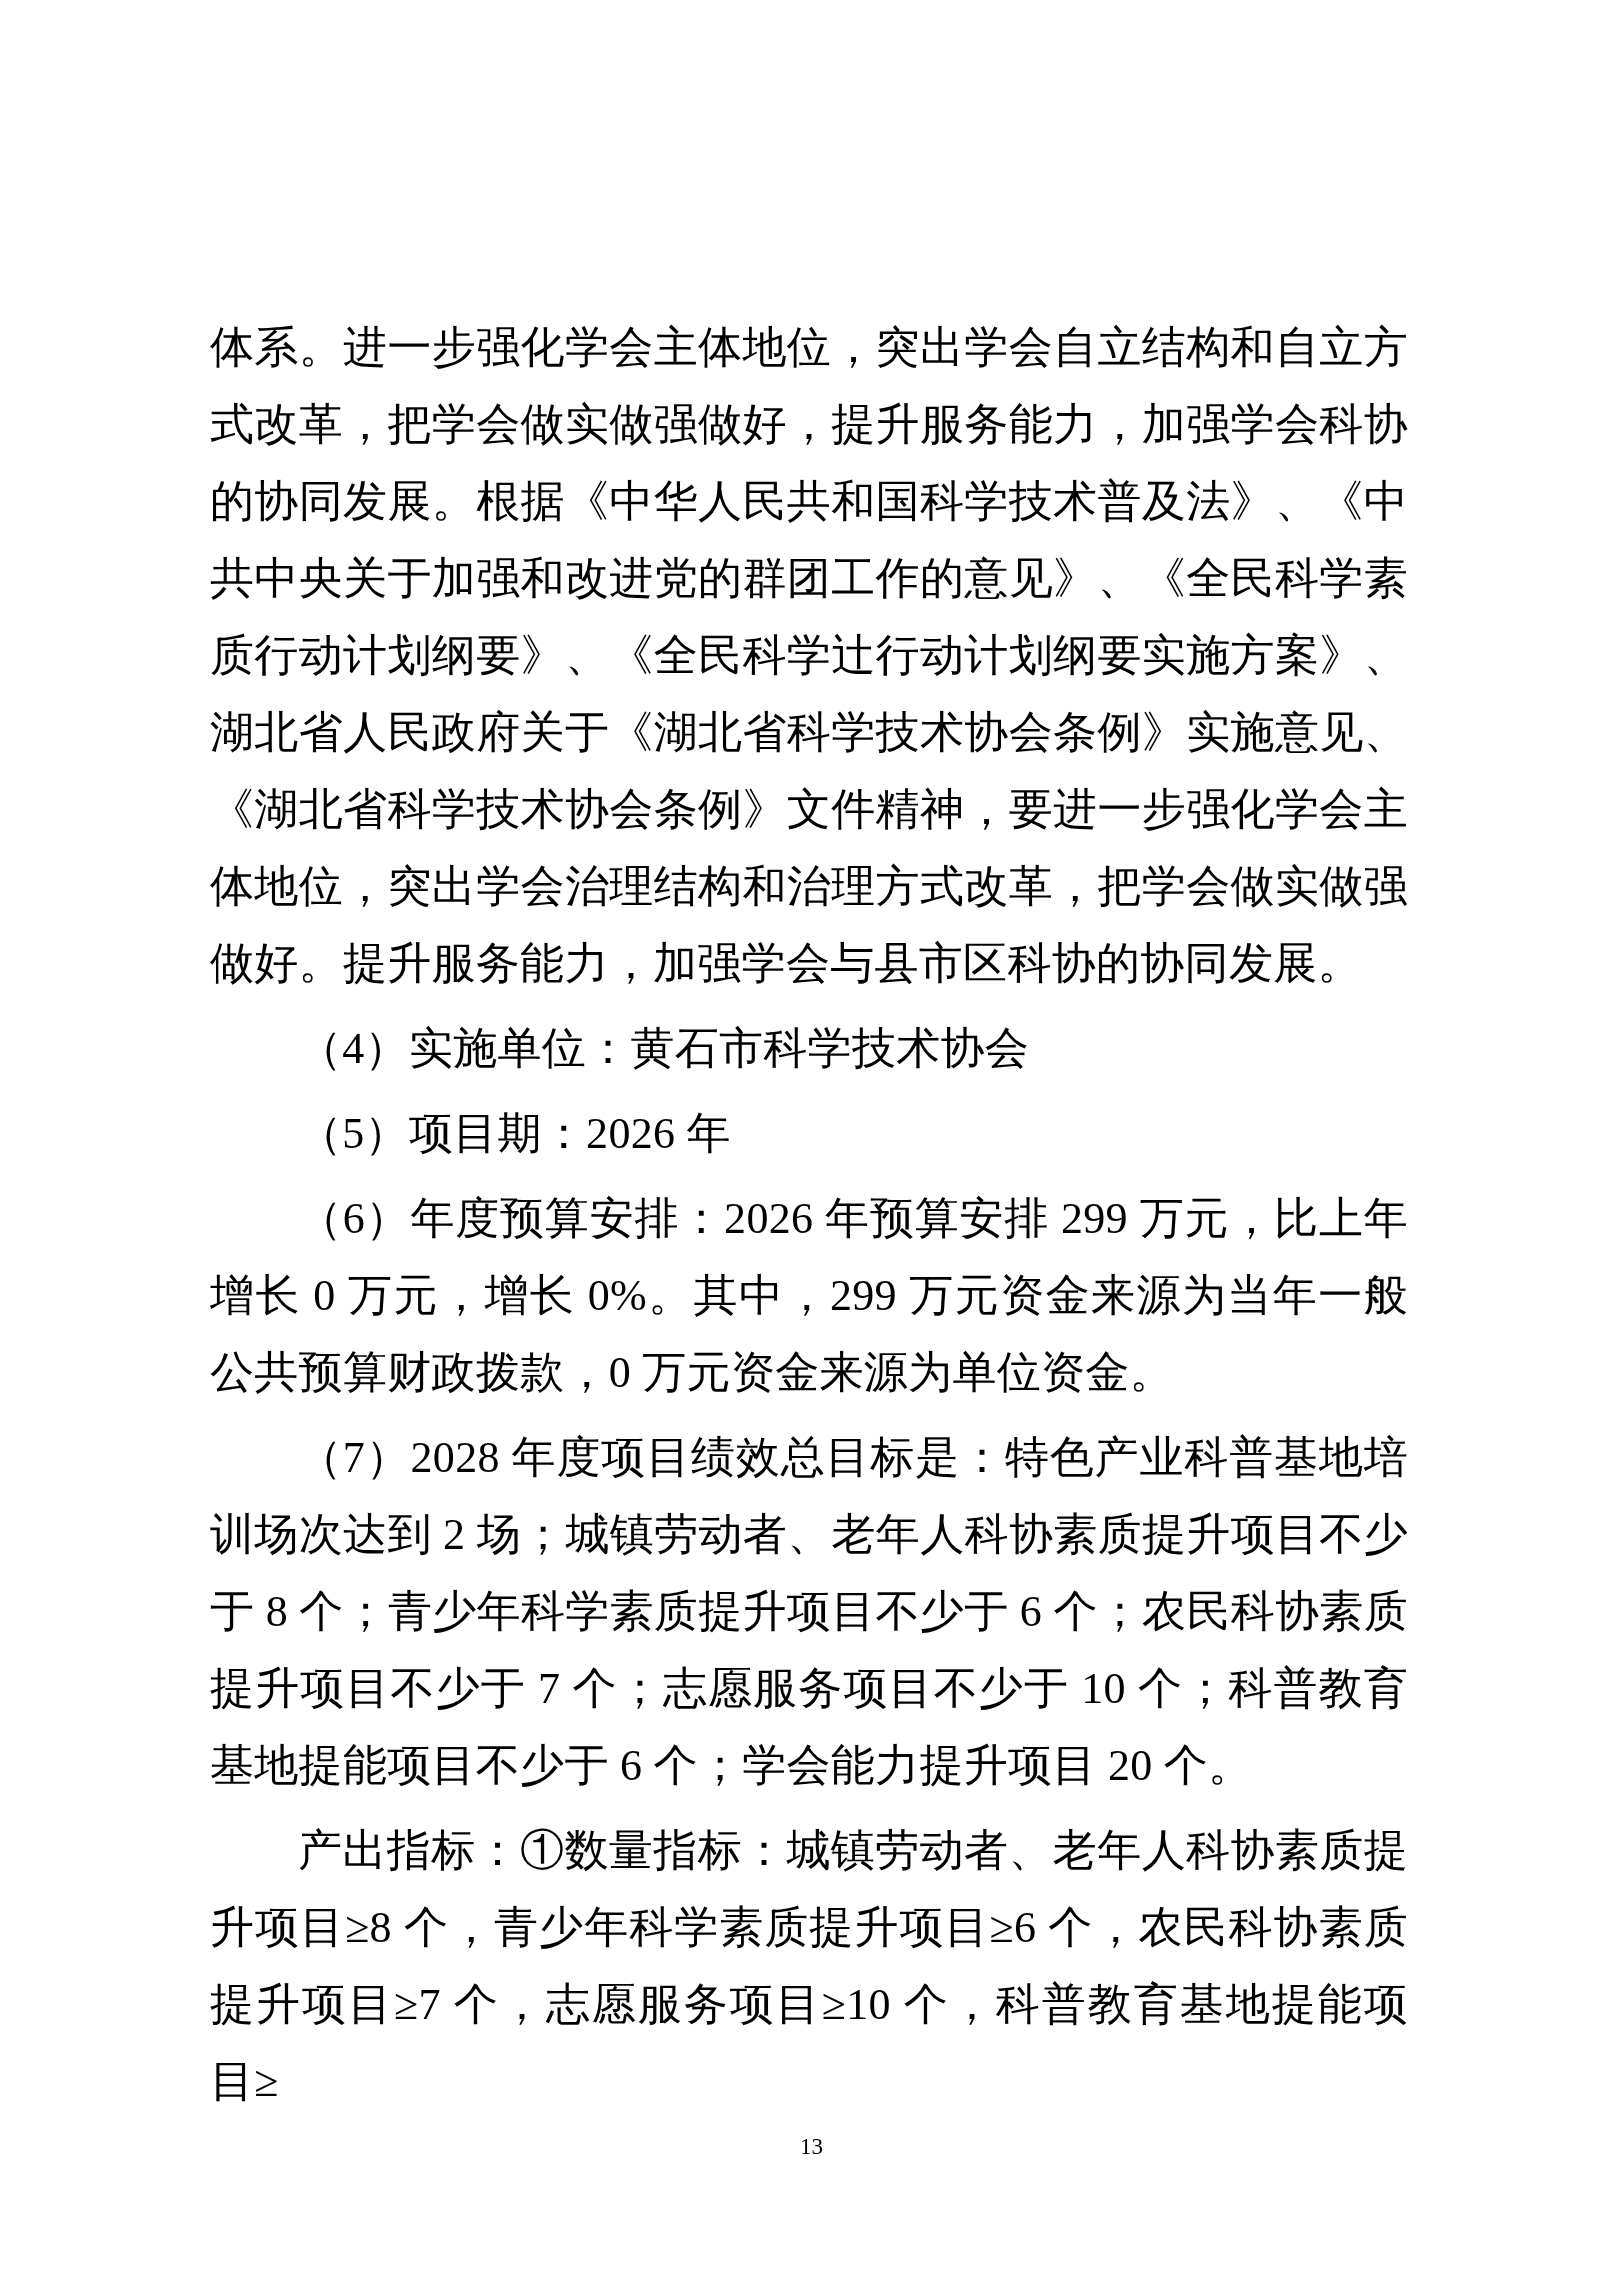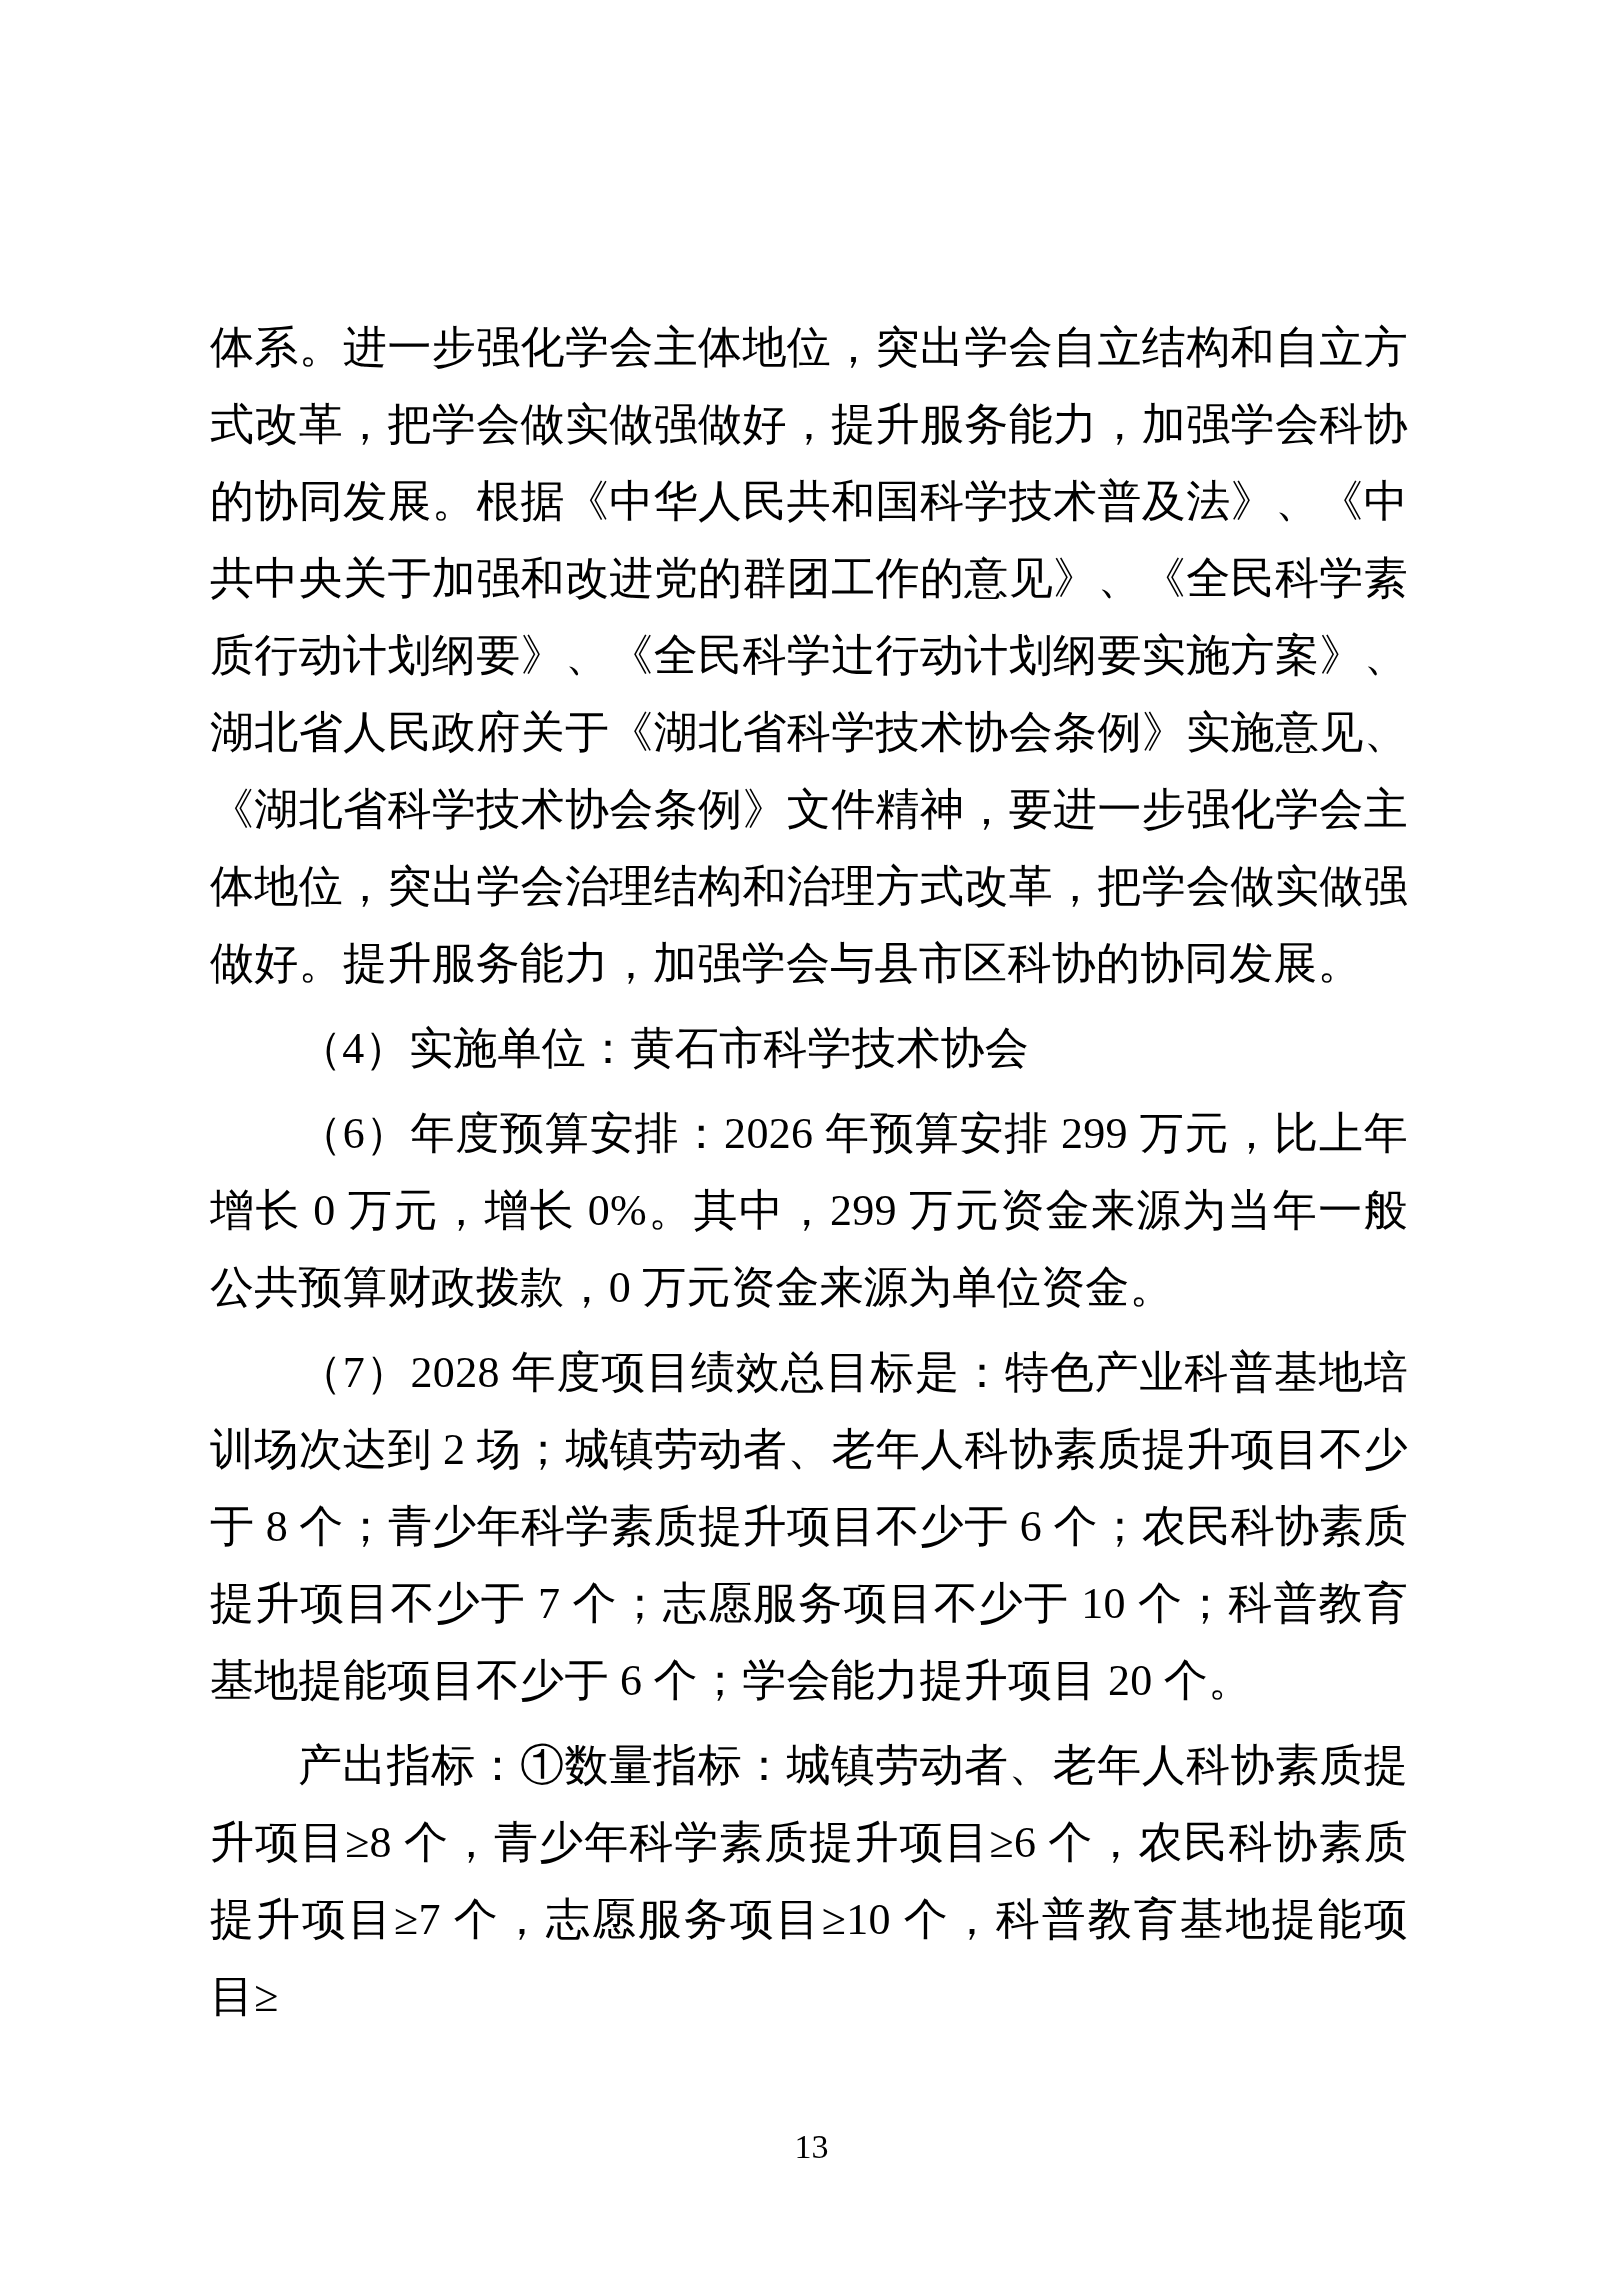--- a/index.html
+++ b/index.html
@@ -41,31 +41,32 @@
   }
   .content p.indent {
     text-indent: 2em;
   }
   .footer {
     position: absolute;
     left: 0;
     top: 2130px;
     width: 1623px;
     text-align: center;
-    font-size: 34px;
+    font-size: 23px;
     line-height: 33px;
     color: #000000;
   }
 </style>
 </head>
 <body>
 
 <div class="page">
   <div class="content">
       <p>体系。进一步强化学会主体地位，突出学会自立结构和自立方式改革，把学会做实做强做好，提升服务能力，加强学会科协的协同发展。根据《中华人民共和国科学技术普及法》、《中共中央关于加强和改进党的群团工作的意见》、《全民科学素质行动计划纲要》、《全民科学辻行动计划纲要实施方案》、湖北省人民政府关于《湖北省科学技术协会条例》实施意见、《湖北省科学技术协会条例》文件精神，要进一步强化学会主体地位，突出学会治理结构和治理方式改革，把学会做实做强做好。提升服务能力，加强学会与县市区科协的协同发展。</p>
       <p class="indent">（4）实施单位：黄石市科学技术协会</p>
+      <p class="indent">（5）项目期：2026 年</p>
       <p class="indent">（6）年度预算安排：2026 年预算安排 299 万元，比上年增长 0 万元，增长 0%。其中，299 万元资金来源为当年一般公共预算财政拨款，0 万元资金来源为单位资金。</p>
       <p class="indent">（7）2028 年度项目绩效总目标是：特色产业科普基地培训场次达到 2 场；城镇劳动者、老年人科协素质提升项目不少于 8 个；青少年科学素质提升项目不少于 6 个；农民科协素质提升项目不少于 7 个；志愿服务项目不少于 10 个；科普教育基地提能项目不少于 6 个；学会能力提升项目 20 个。</p>
       <p class="indent">产出指标：①数量指标：城镇劳动者、老年人科协素质提升项目≥8 个，青少年科学素质提升项目≥6 个，农民科协素质提升项目≥7 个，志愿服务项目≥10 个，科普教育基地提能项目≥</p>
     </div>
   <div class="footer">13</div>
 </div>
 
 
 </body></html>

